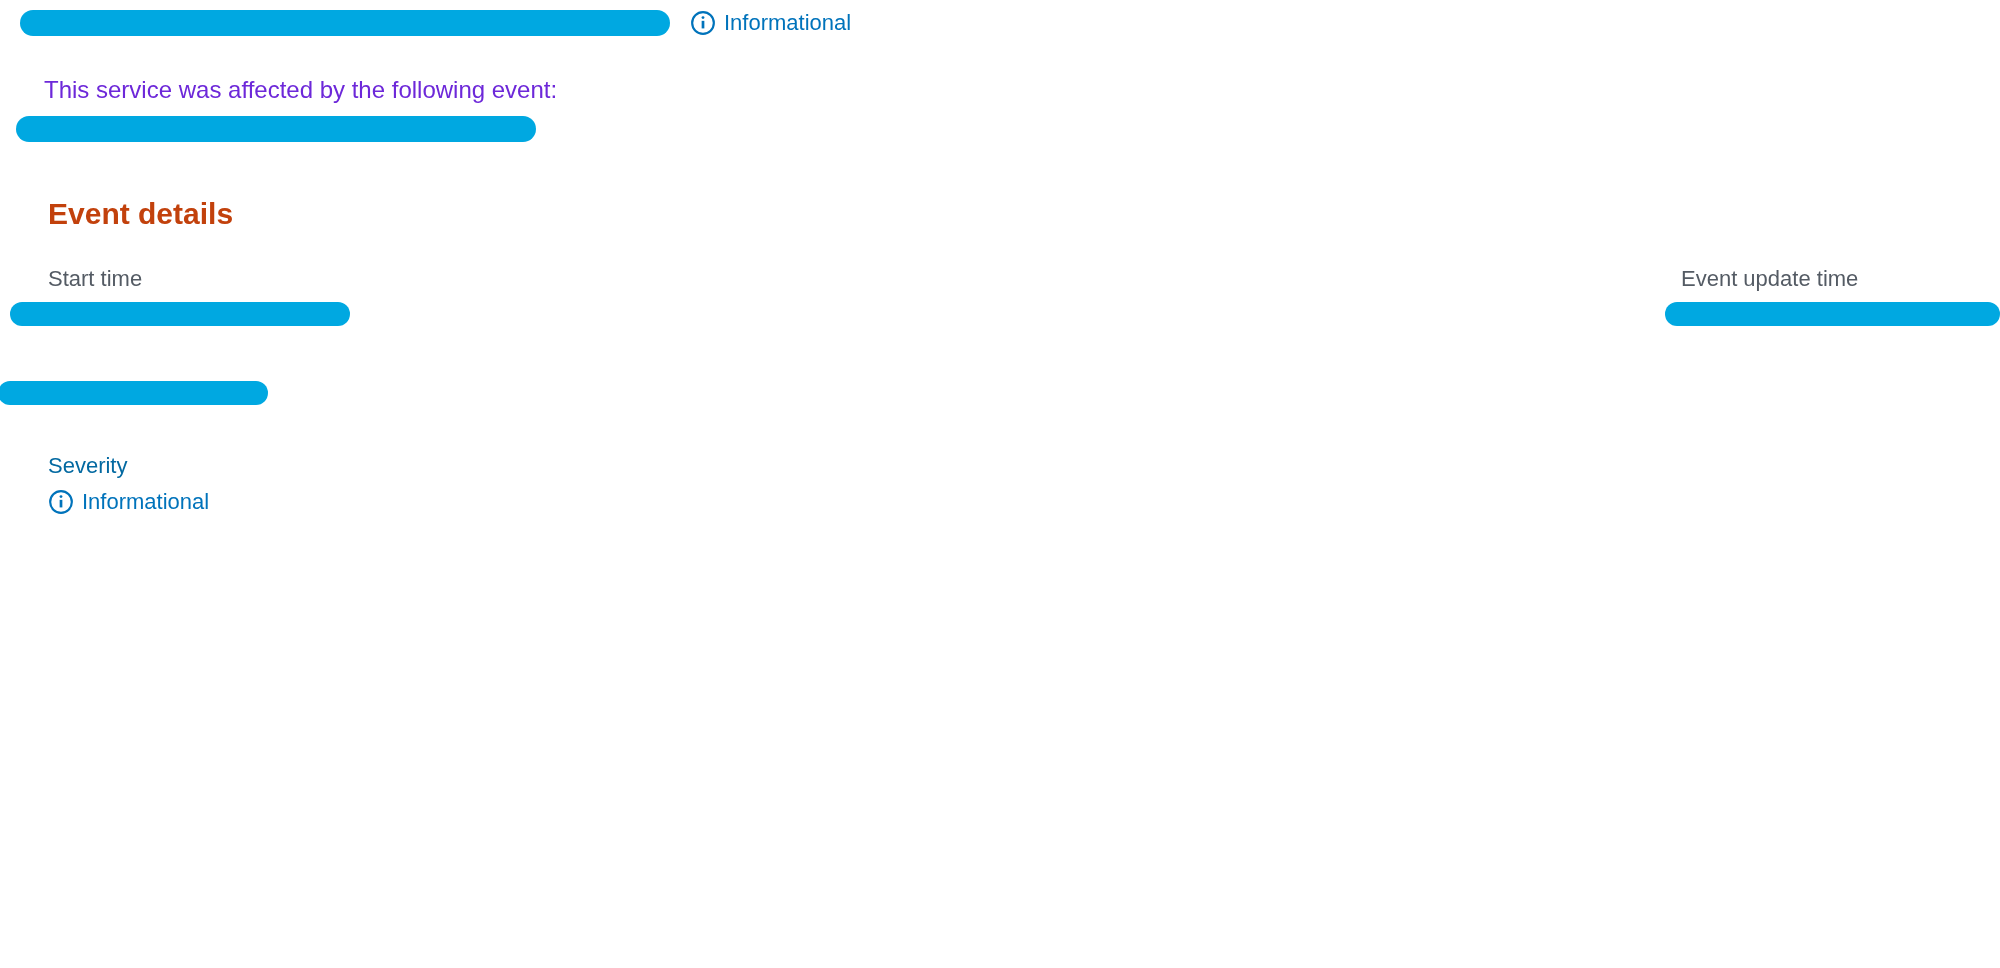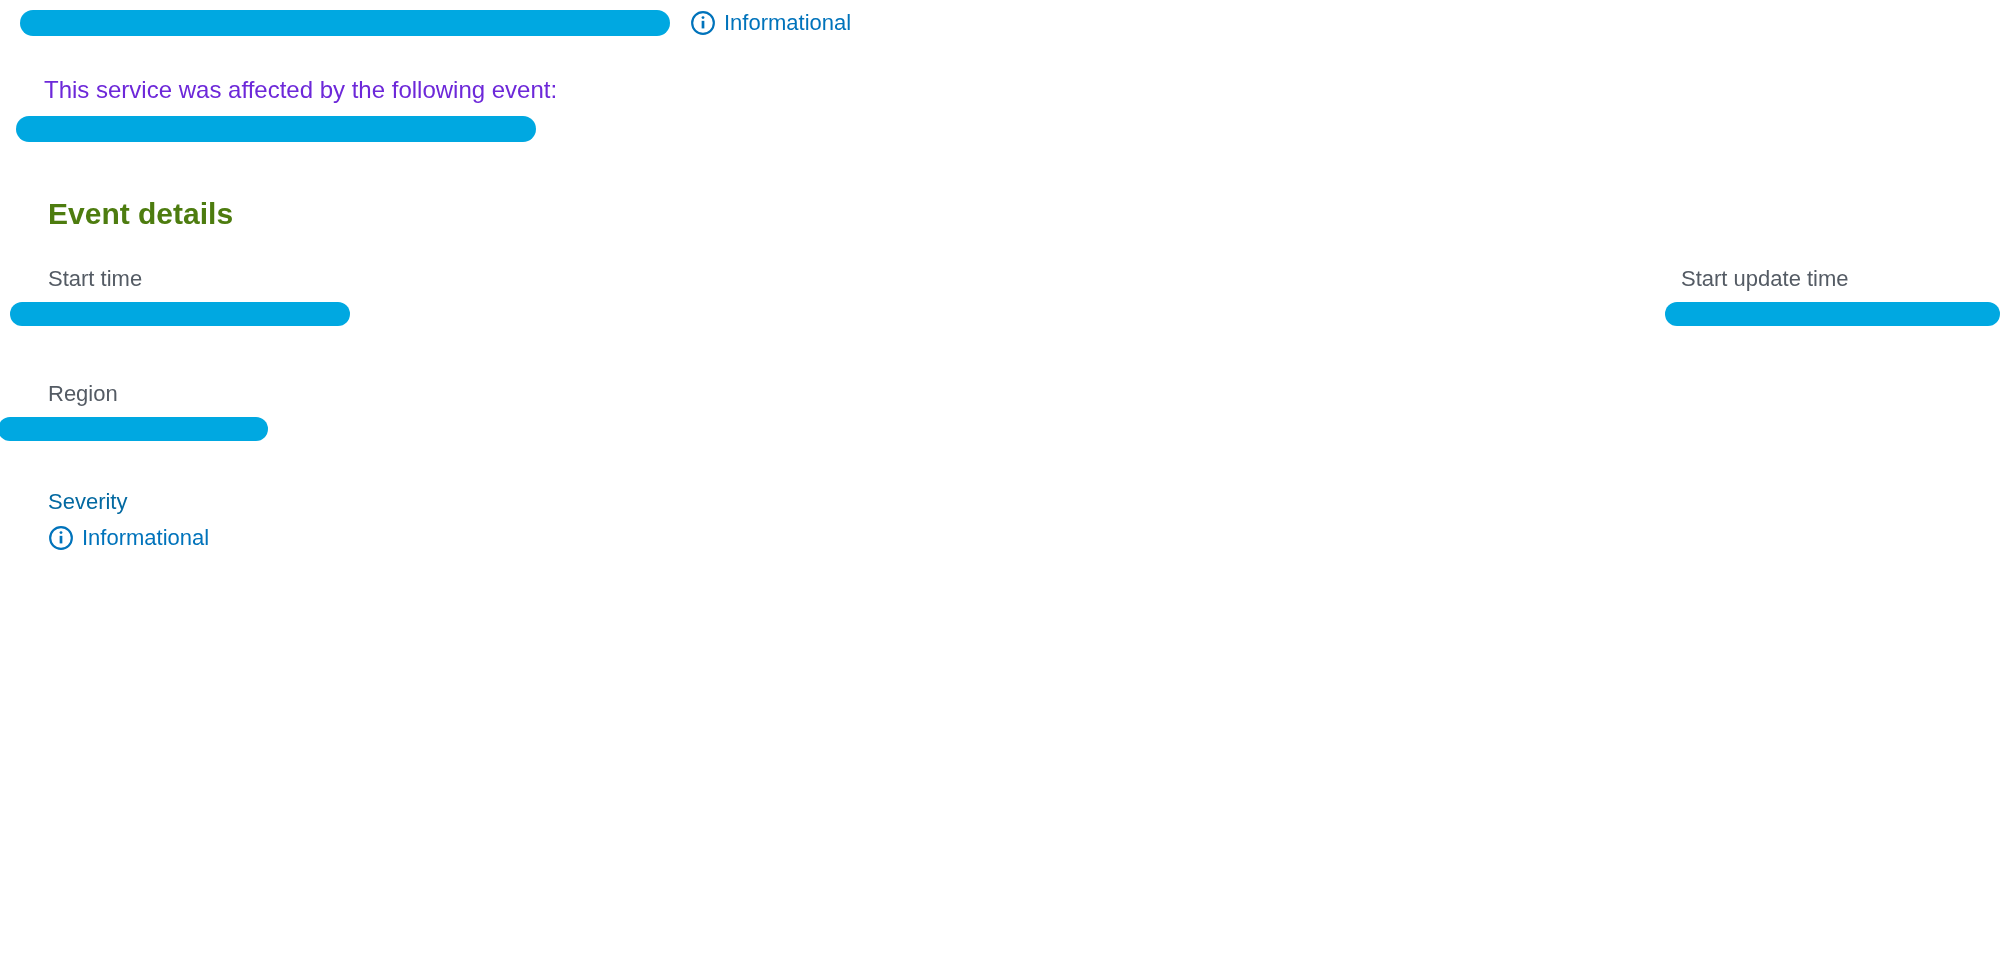--- a/index.html
+++ b/index.html
@@ -57,21 +57,21 @@
       padding: 30px 0 12px 44px;
     }
     .affected-redaction {
       margin-left: 16px;
       width: 520px;
       height: 26px;
     }
     .section-title {
       font-size: 30px;
       font-weight: 700;
-      color: #4d7c0f;
+      color: #c2410c;
       padding: 55px 0 10px 48px;
     }
     .details-grid {
       display: grid;
       grid-template-columns: 1fr 1fr;
       column-gap: 60px;
       padding: 25px 0 0 48px;
       row-gap: 55px;
       width: 2000px;
     }
@@ -164,26 +164,25 @@
   <div class="section-title">Event details</div>
 
   <div class="details-grid">
 
     <div class="field">
       <div class="field-label">Start time</div>
       <div class="field-value-redacted start-time-redaction"></div>
     </div>
 
     <div class="field field-right-col">
-      <div class="field-label">Start update time</div>
+      <div class="field-label">Event update time</div>
       <div class="field-value-redacted last-update-redaction"></div>
     </div>
 
     <div class="field">
-      <div class="field-label">Region</div>
       <div class="field-value-redacted region-redaction"></div>
     </div>
 
 
   </div>
 
   <div class="severity-row">
     <div class="severity-label">Severity</div>
     <div class="severity-value">
       <span class="info-icon">

